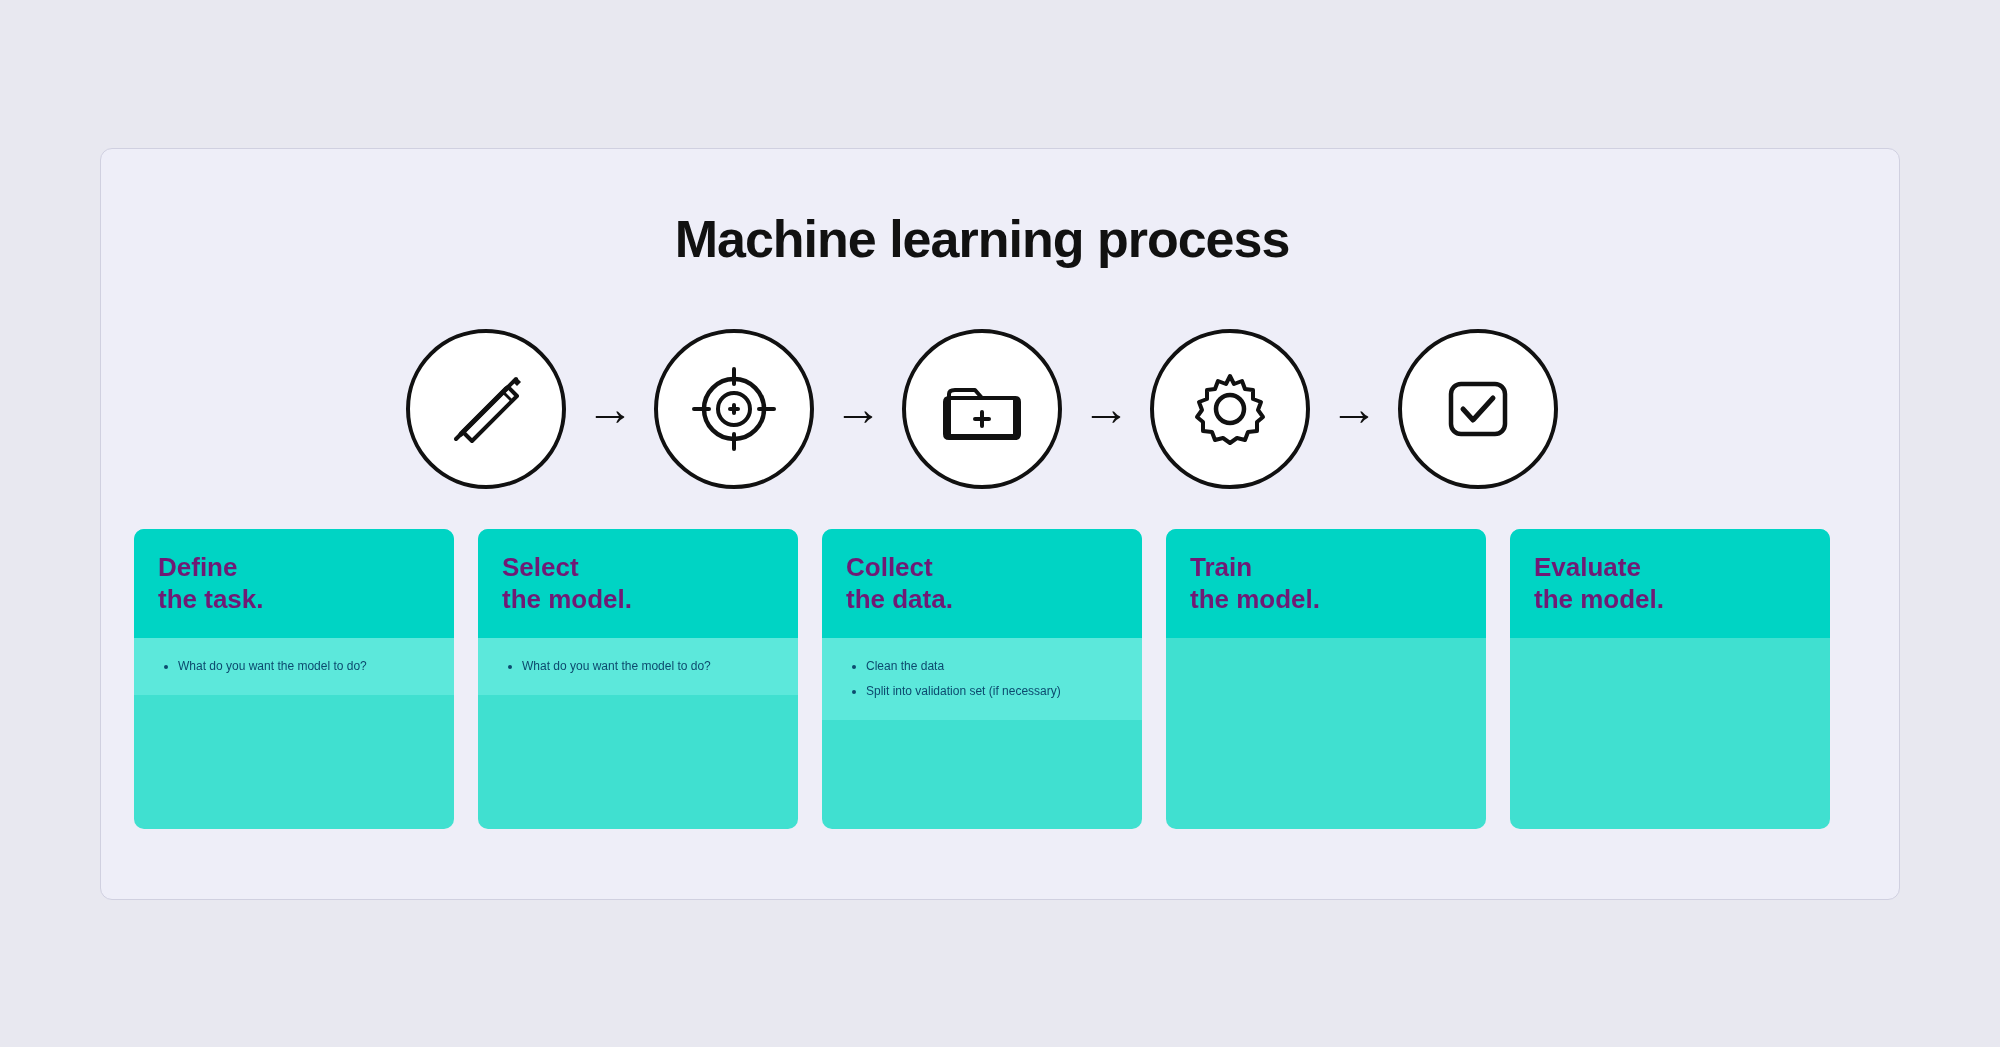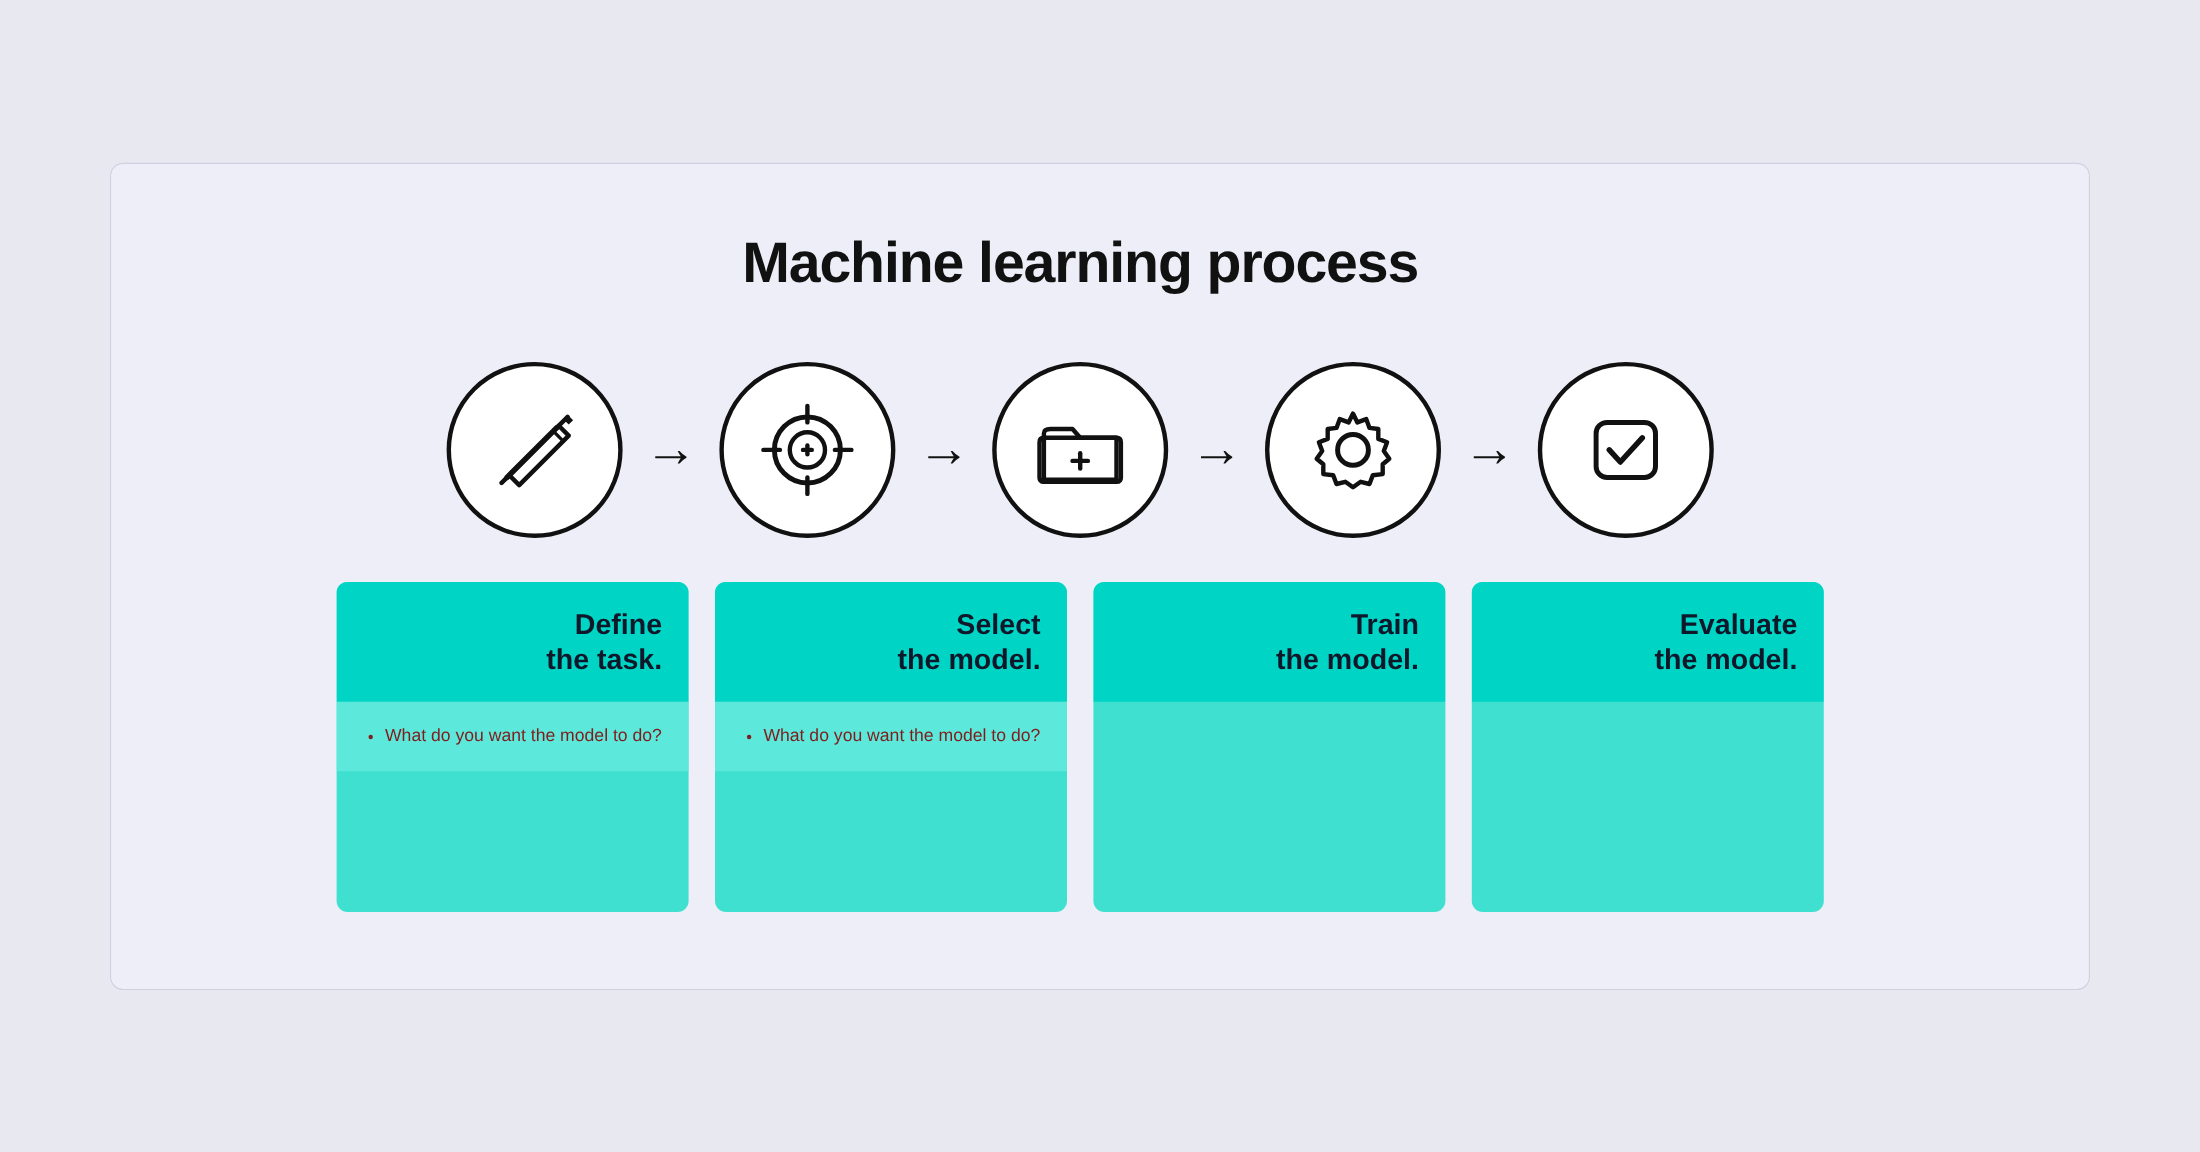--- a/index.html
+++ b/index.html
@@ -66,35 +66,34 @@
       width: 320px;
       min-height: 300px;
       overflow: hidden;
       flex-shrink: 0;
     }
     .card-header {
       background: #00d4c4;
       padding: 22px 24px;
       font-size: 26px;
       font-weight: 700;
-      color: #0f172a;
+      color: #701a75;
       line-height: 1.25;
-      text-align: right;
     }
     .card-body {
       padding: 20px 24px;
       background: #5ce8db;
     }
     .card-body ul {
       list-style: disc;
       padding-left: 20px;
     }
     .card-body li {
-      font-size: 16px;
-      color: #7f1d1d;
+      font-size: 12px;
+      color: #0c4a6e;
       line-height: 1.45;
       margin-bottom: 8px;
     }
     .card-body li:last-child {
       margin-bottom: 0;
     }
   </style>
 </head>
 <body>
 
@@ -184,20 +183,31 @@
       <div class="card-header">
         <strong>Select<br>the model.</strong>
       </div>
       <div class="card-body">
         <ul>
           <li>What do you want the model to do?</li>
         </ul>
       </div>
     </div>
 
+    <div class="card">
+      <div class="card-header">
+        <strong>Collect<br>the data.</strong>
+      </div>
+      <div class="card-body">
+        <ul>
+          <li>Clean the data</li>
+          <li>Split into validation set (if necessary)</li>
+        </ul>
+      </div>
+    </div>
 
     <div class="card">
       <div class="card-header">
         <strong>Train<br>the model.</strong>
       </div>
     </div>
 
     <div class="card">
       <div class="card-header">
         <strong>Evaluate<br>the model.</strong>

